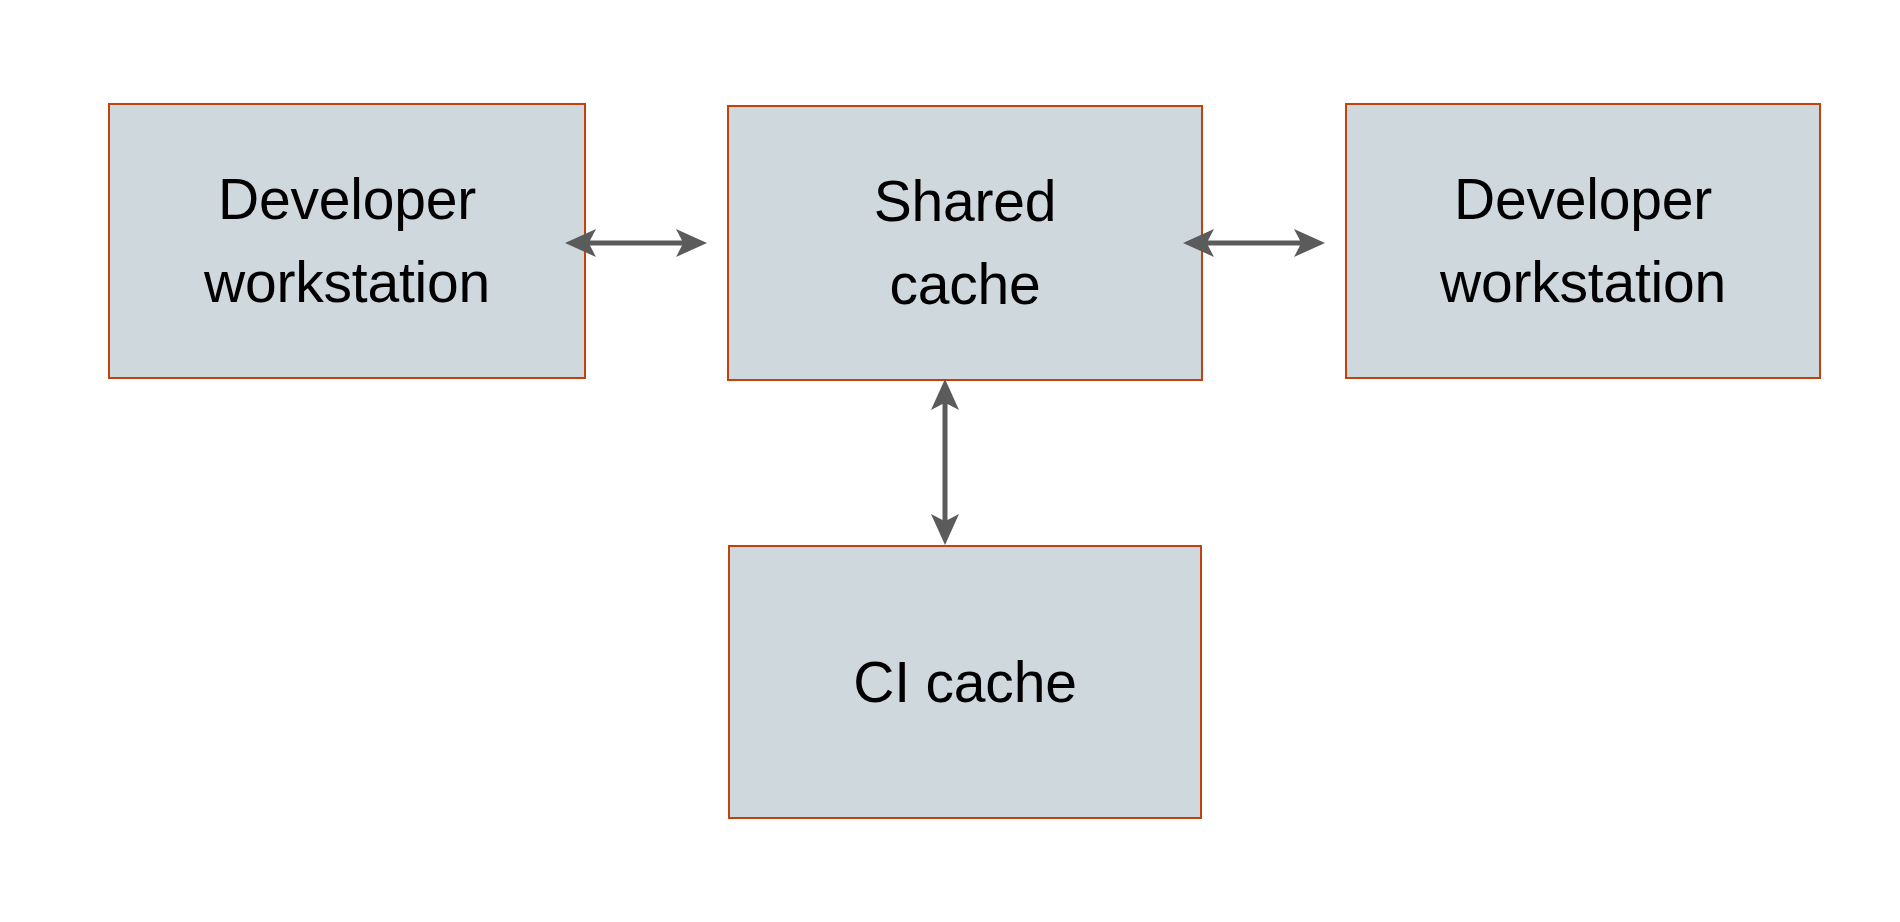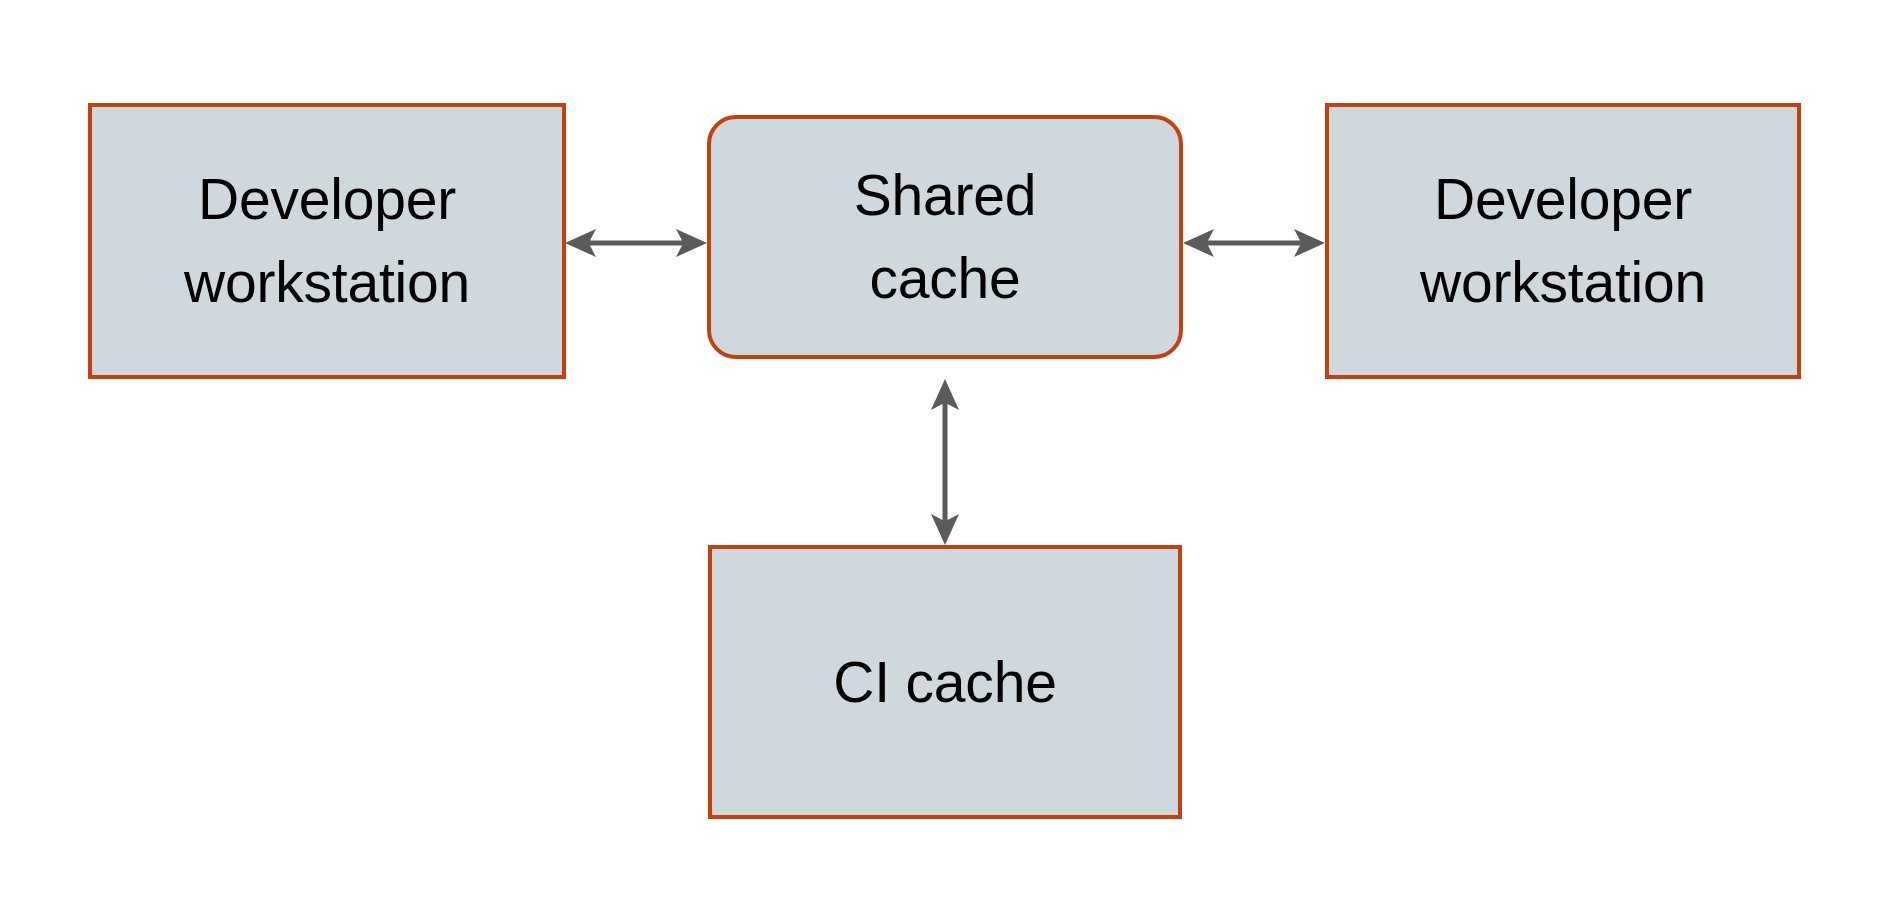--- a/index.html
+++ b/index.html
@@ -16,47 +16,47 @@
   #canvas {
     position: relative;
     width: 1900px;
     height: 922px;
     background: #ffffff;
   }
   .node {
     position: absolute;
     box-sizing: border-box;
     background: #cfd8dc;
-    border: 4px solid #c2410c;
+    border: 2px solid #c2410c;
     display: flex;
     align-items: center;
     justify-content: center;
     text-align: center;
+    margin-left: 20px;
   }
   .node-label {
     font-family: "Liberation Sans", sans-serif;
     font-size: 57px;
     line-height: 1.45;
     color: #000000;
     letter-spacing: -0.2px;
     white-space: pre-line;
     padding: 0 6px;
   }
   #node-dev-left {
     left: 88px;
     top: 103px;
     width: 478px;
     height: 276px;
   }
   #node-shared-cache {
     left: 707px;
-    top: 115px;
+    top: 105px;
     width: 476px;
-    height: 244px;
-    border-radius: 29px;
+    height: 276px;
   }
   #node-dev-right {
     left: 1325px;
     top: 103px;
     width: 476px;
     height: 276px;
   }
   #node-ci-server {
     left: 708px;
     top: 545px;

